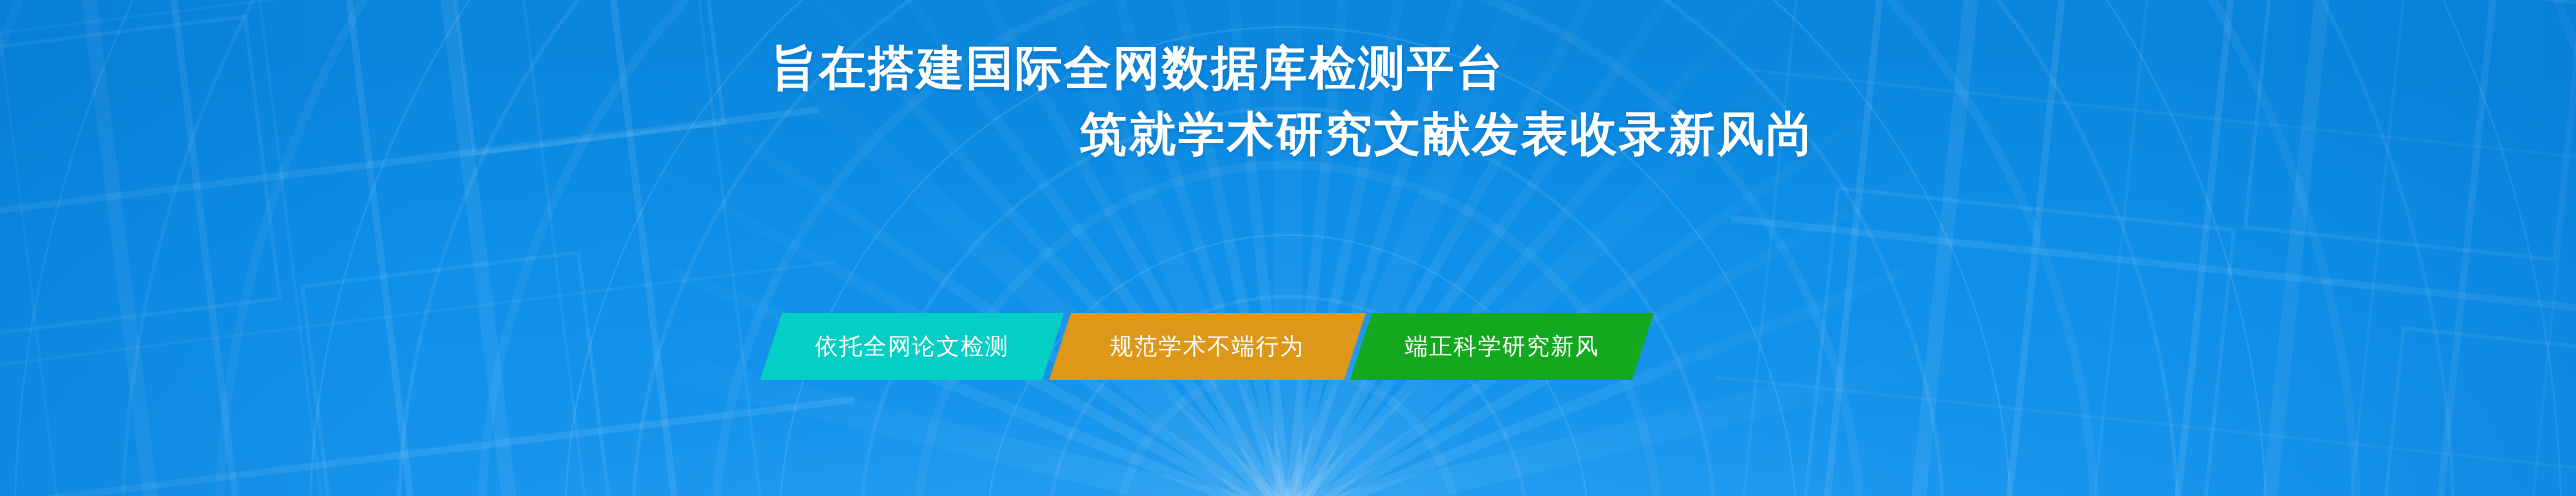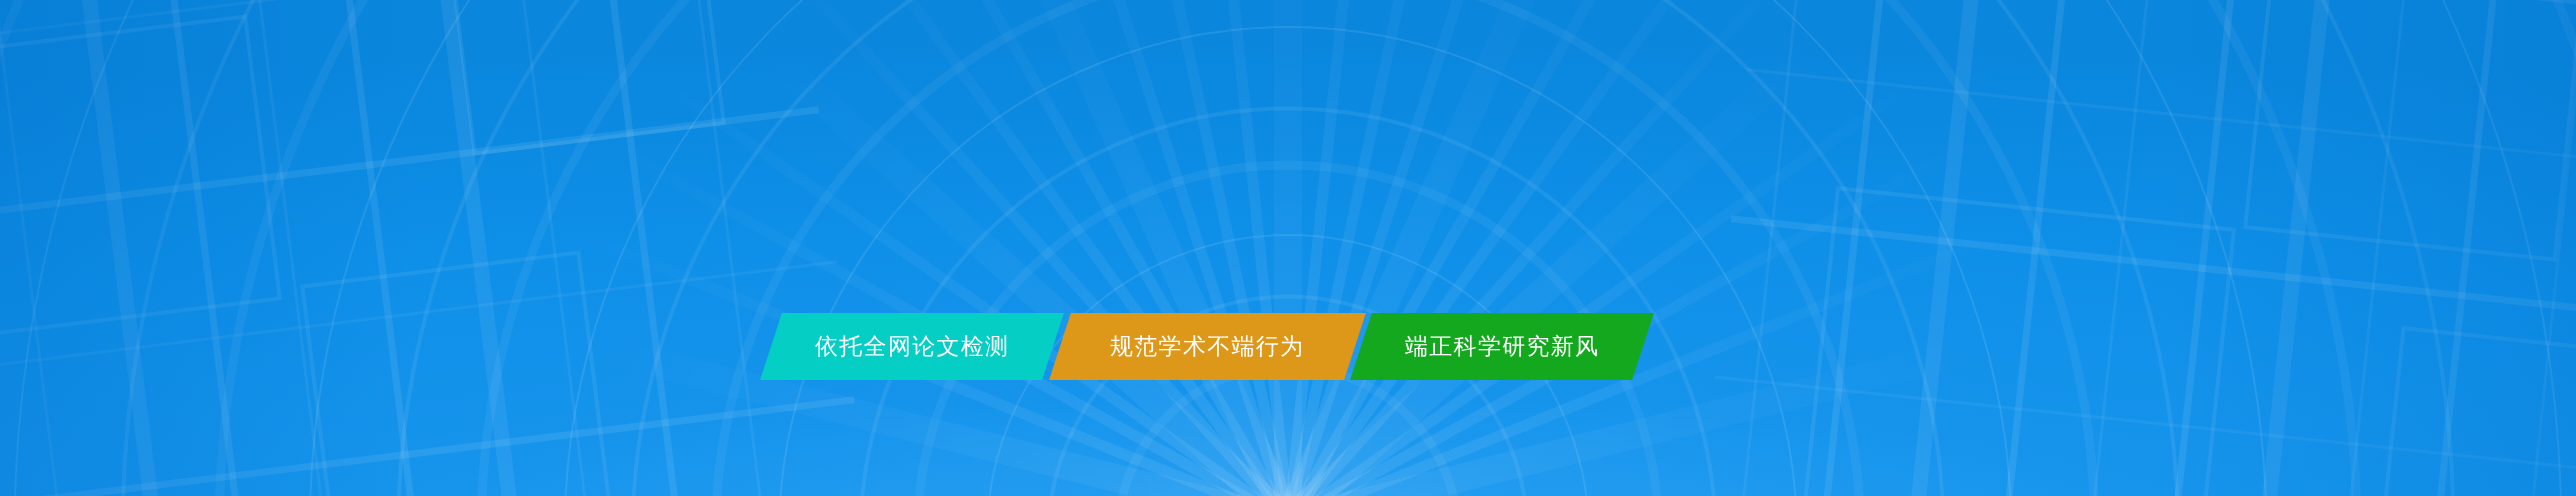--- a/index.html
+++ b/index.html
@@ -214,20 +214,22 @@
         <div class="gline h thin" style="top: 577px;"></div>
         <div class="gbox" style="left: 101px; top: 376px; width: 402px; height: 315px;"></div>
         <div class="gbox" style="left: 510px; top: 114px; width: 315px; height: 262px;"></div>
         <div class="gbox" style="left: 678px; top: 456px; width: 241px; height: 221px;"></div>
       </div>
   </div>
 
   <div class="bg-layer bg-vignette"></div>
 
   <div class="headline">
+    <div class="hl-line hl-line-1">旨在搭建国际全网数据库检测平台</div>
+    <div class="hl-line hl-line-2">筑就学术研究文献发表收录新风尚</div>
   </div>
 
   <div class="tag-strip">
     <div class="tag tag-1">
       <span class="tag-label">依托全网论文检测</span>
     </div>
     <div class="tag tag-2">
       <span class="tag-label">规范学术不端行为</span>
     </div>
     <div class="tag tag-3">

